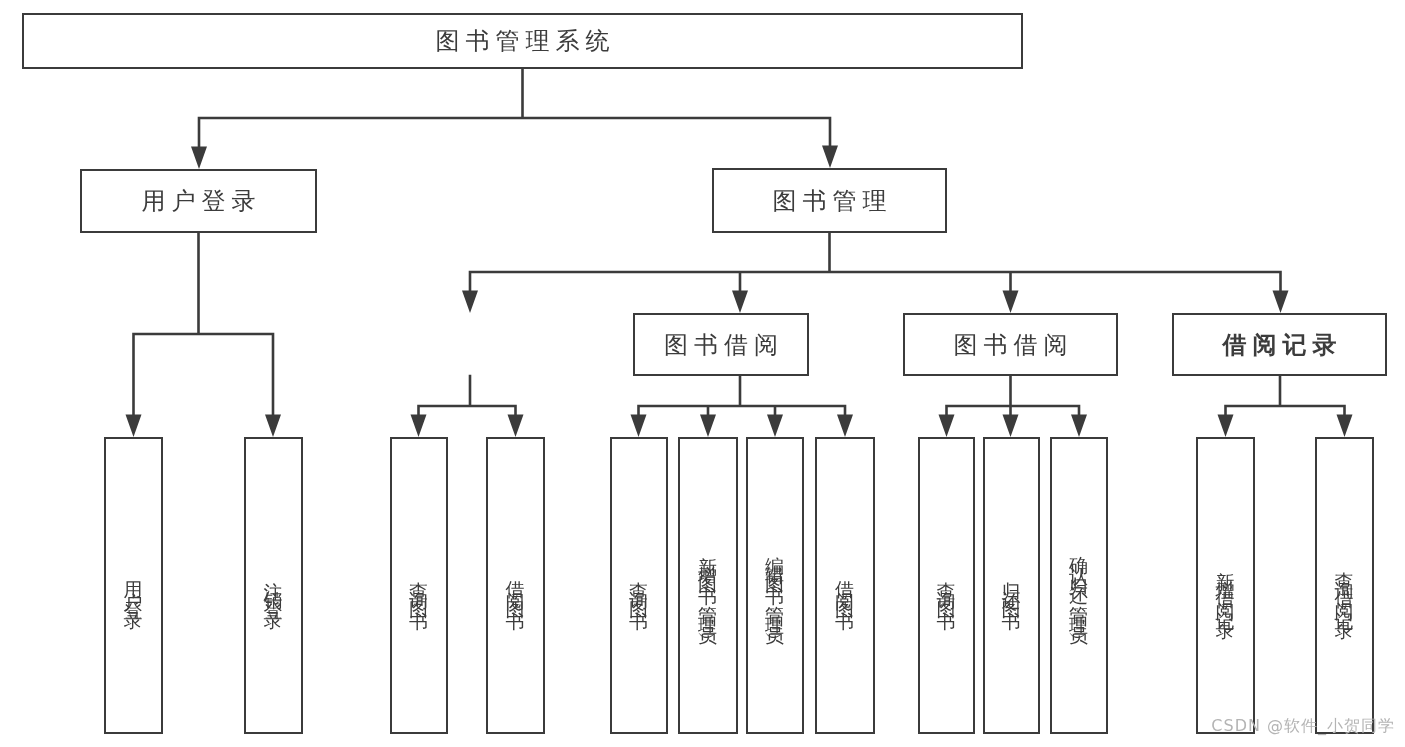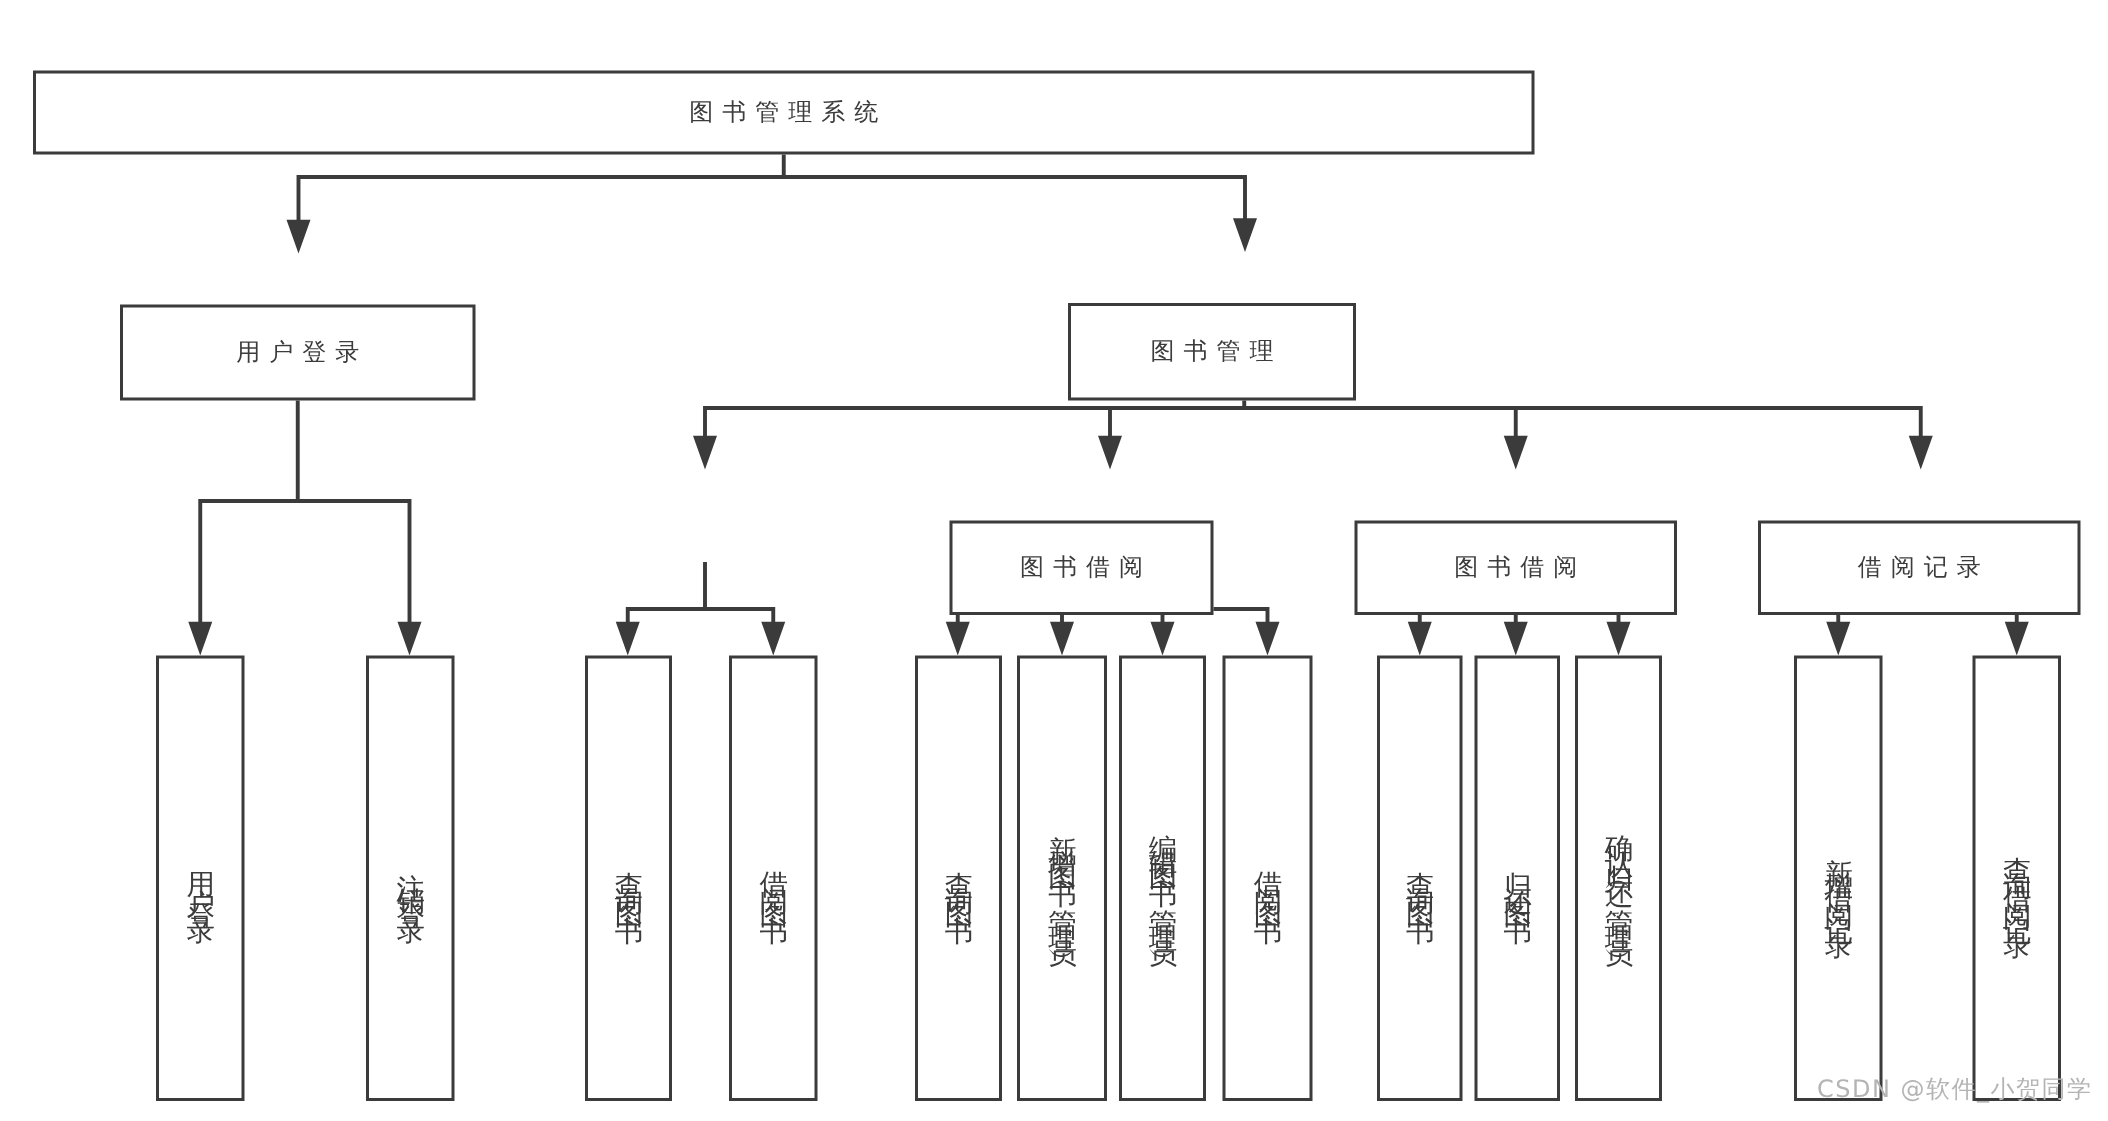--- a/index.html
+++ b/index.html
@@ -36,25 +36,24 @@
     position: absolute;
     box-sizing: border-box;
     border: 2.5px solid #3b3b3b;
     background: #ffffff;
     display: flex;
     align-items: center;
     justify-content: center;
     color: #3c3c3c;
   }
   .box.h {
-    font-size: 16px;
+    font-size: 24px;
     letter-spacing: 6px;
     text-indent: 6px;
     white-space: nowrap;
-    margin-top: 34px;
   }
   .box.v .vtext {
     writing-mode: vertical-rl;
     text-orientation: mixed;
     font-size: 19px;
     line-height: 1.2;
     letter-spacing: 10px;
     white-space: nowrap;
   }
   #watermark {
@@ -104,31 +103,31 @@
     </g>
   </svg>
 
   <div class="box h" style="left:22px; top:13px; width:1001px; height:56px;">
     <span>图书管理系统</span>
   </div>
 
   <div class="box h" style="left:80px; top:169px; width:237px; height:64px;">
     <span>用户登录</span>
   </div>
-  <div class="box h" style="left:712px; top:168px; width:192px; height:65px;">
+  <div class="box h" style="left:712px; top:168px; width:235px; height:65px;">
     <span>图书管理</span>
   </div>
 
   <div class="box h" style="left:633px; top:313px; width:176px; height:63px;">
     <span>图书借阅</span>
   </div>
   <div class="box h" style="left:903px; top:313px; width:215px; height:63px;">
     <span>图书借阅</span>
   </div>
-  <div class="box h" style="left:1172px; top:313px; width:215px; height:63px;">
+  <div class="box h" style="left:1172px; top:313px; width:215px; height:63px;font-weight:bold;">
     <span>借阅记录</span>
   </div>
 
   <div class="box v" style="left:104px; top:437px; width:59px; height:297px;">
     <span class="vtext">用户登录</span>
   </div>
   <div class="box v" style="left:244px; top:437px; width:59px; height:297px;">
     <span class="vtext">注销登录</span>
   </div>
 

